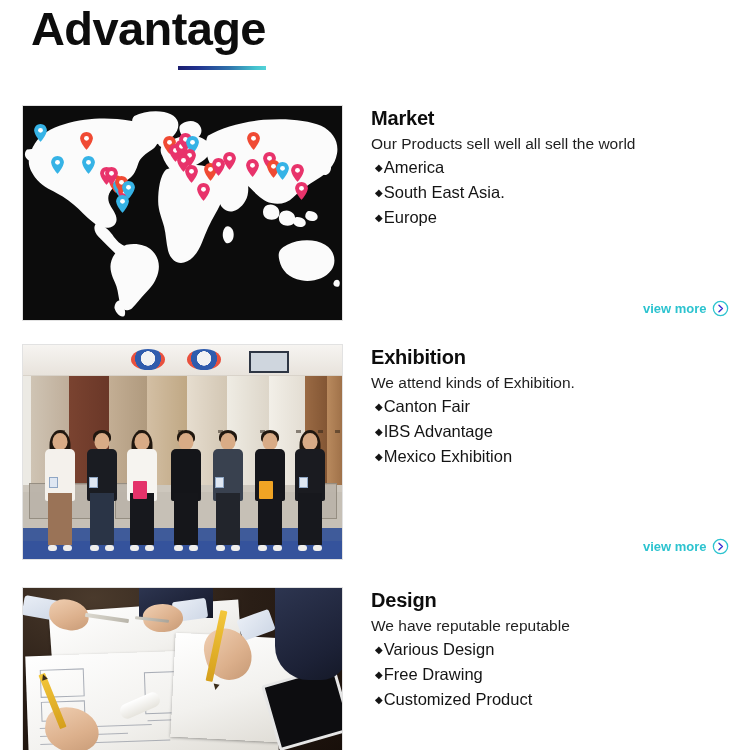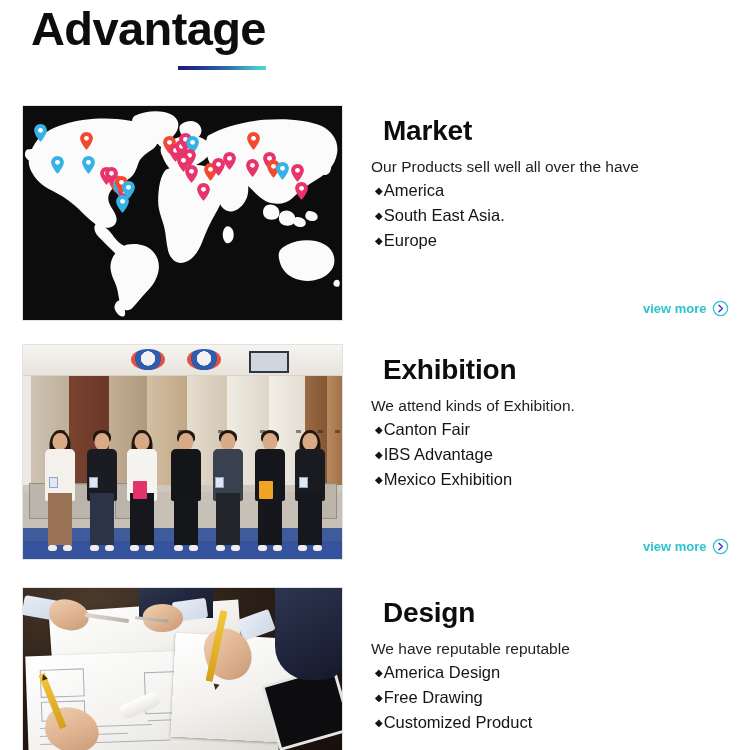--- a/index.html
+++ b/index.html
@@ -61,22 +61,22 @@
   .thumb-exhibit { height: 216px; }
   .thumb-design  { height: 167px; border-bottom: none; }
 
   .copy {
     position: absolute;
     left: 371px;
     top: 0;
     width: 372px;
   }
   .copy h3 {
-    margin: 12px;
-    font-size: 28px;
+    margin: 0;
+    font-size: 20px;
     font-weight: bold;
     line-height: 27px;
     letter-spacing: -0.2px;
     color: #0d0d0d;
   }
   .copy .lede {
     margin: 1px 0 0 0;
     font-size: 15.5px;
     line-height: 21px;
     color: #1f1f1f;
@@ -527,21 +527,21 @@
               <path d="M12,0 C5.4,0 0,5.4 0,12 C0,21 12,34 12,34 C12,34 24,21 24,12 C24,5.4 18.6,0 12,0 Z" fill="#36b3e6"></path>
               <circle cx="12" cy="12" r="4.6" fill="#ffffff"></circle>
             </svg>
           </div>
         </div>
     </div>
   </div>
 
   <div class="copy">
     <h3>Market</h3>
-    <p class="lede">Our Products sell well all over the have</p>
+    <p class="lede">Our Products sell well all sell the world</p>
     <ul>
       <li><span class="dmd">◆</span><span>America</span></li>
       <li><span class="dmd">◆</span><span>South East Asia.</span></li>
       <li><span class="dmd">◆</span><span>Europe</span></li>
     </ul>
   </div>
 </div>
 
 <a class="view-more vm-market">
   <span class="vm-label">view more</span>
@@ -724,18 +724,18 @@
       <div class="hand" style="left:22px; top:120px; width:54px; height:44px; transform:rotate(8deg);"></div>
       <div class="pencil" style="left:26px; top:84px; width:7px; height:58px; transform:rotate(-22deg); background:linear-gradient(to bottom,#f3c73b,#d59f1c);"></div>
       <div class="pencil-tip" style="left:18px; top:86px; transform:rotate(250deg);"></div>
     </div>
   </div>
 
   <div class="copy">
     <h3>Design</h3>
     <p class="lede">We have reputable reputable</p>
     <ul>
-      <li><span class="dmd">◆</span><span>America Design</span></li>
+      <li><span class="dmd">◆</span><span>Various Design</span></li>
       <li><span class="dmd">◆</span><span>Free Drawing</span></li>
       <li><span class="dmd">◆</span><span>Customized Product</span></li>
     </ul>
   </div>
 </div>
 
 </body></html>

